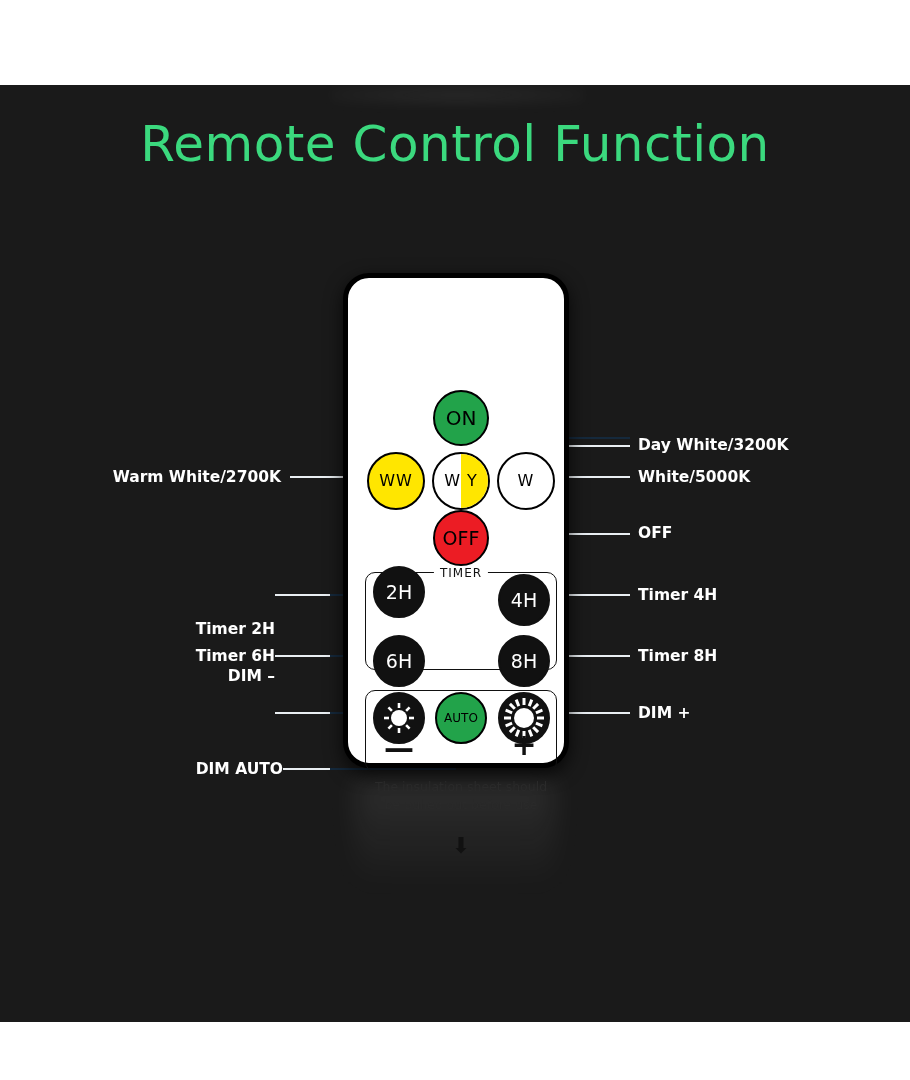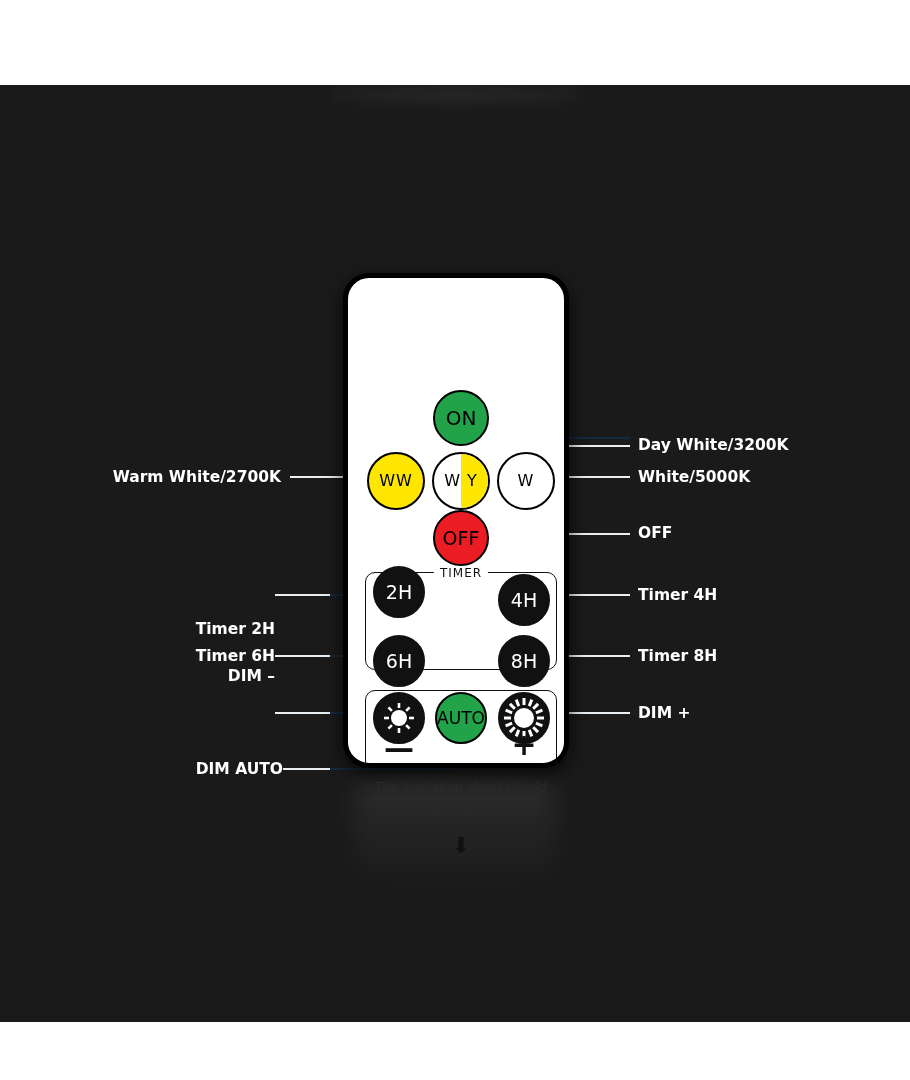--- a/index.html
+++ b/index.html
@@ -130,21 +130,21 @@
   .btn-dim {
     width: 52px; height: 52px;
     background: #111111;
     border: 2px solid #111111;
   }
   .btn-auto {
     width: 52px; height: 52px;
     background: #22a34a;
     border: 2px solid #000;
     color: #000;
-    font-size: 17px;
+    font-size: 12px;
     font-weight: 400;
   }
   
   .group-box {
     position: absolute;
     border: 1.5px solid #111;
     border-radius: 10px;
     box-sizing: border-box;
   }
   .group-label {
@@ -226,20 +226,21 @@
 </style>
 </head>
 <body>
 
 <div id="page">
 
   <div id="dark-canvas">
     <div id="reflection-top-glow"></div>
   </div>
 
+  <div id="title">Remote Control Function</div>
 
   <div id="reflection"></div>
 
   <div class="lead-v" style="left:454px; top:337px; height:58px;"></div>
   <div class="dot" style="left:455px; top:397px;"></div>
 
   <div class="lead-h-dark" style="left:455px; top:437px; width:175px;"></div>
   <div class="lead-v" style="left:454px; top:437px; height:35px;"></div>
   <div class="dot" style="left:455px; top:472px;"></div>
 

